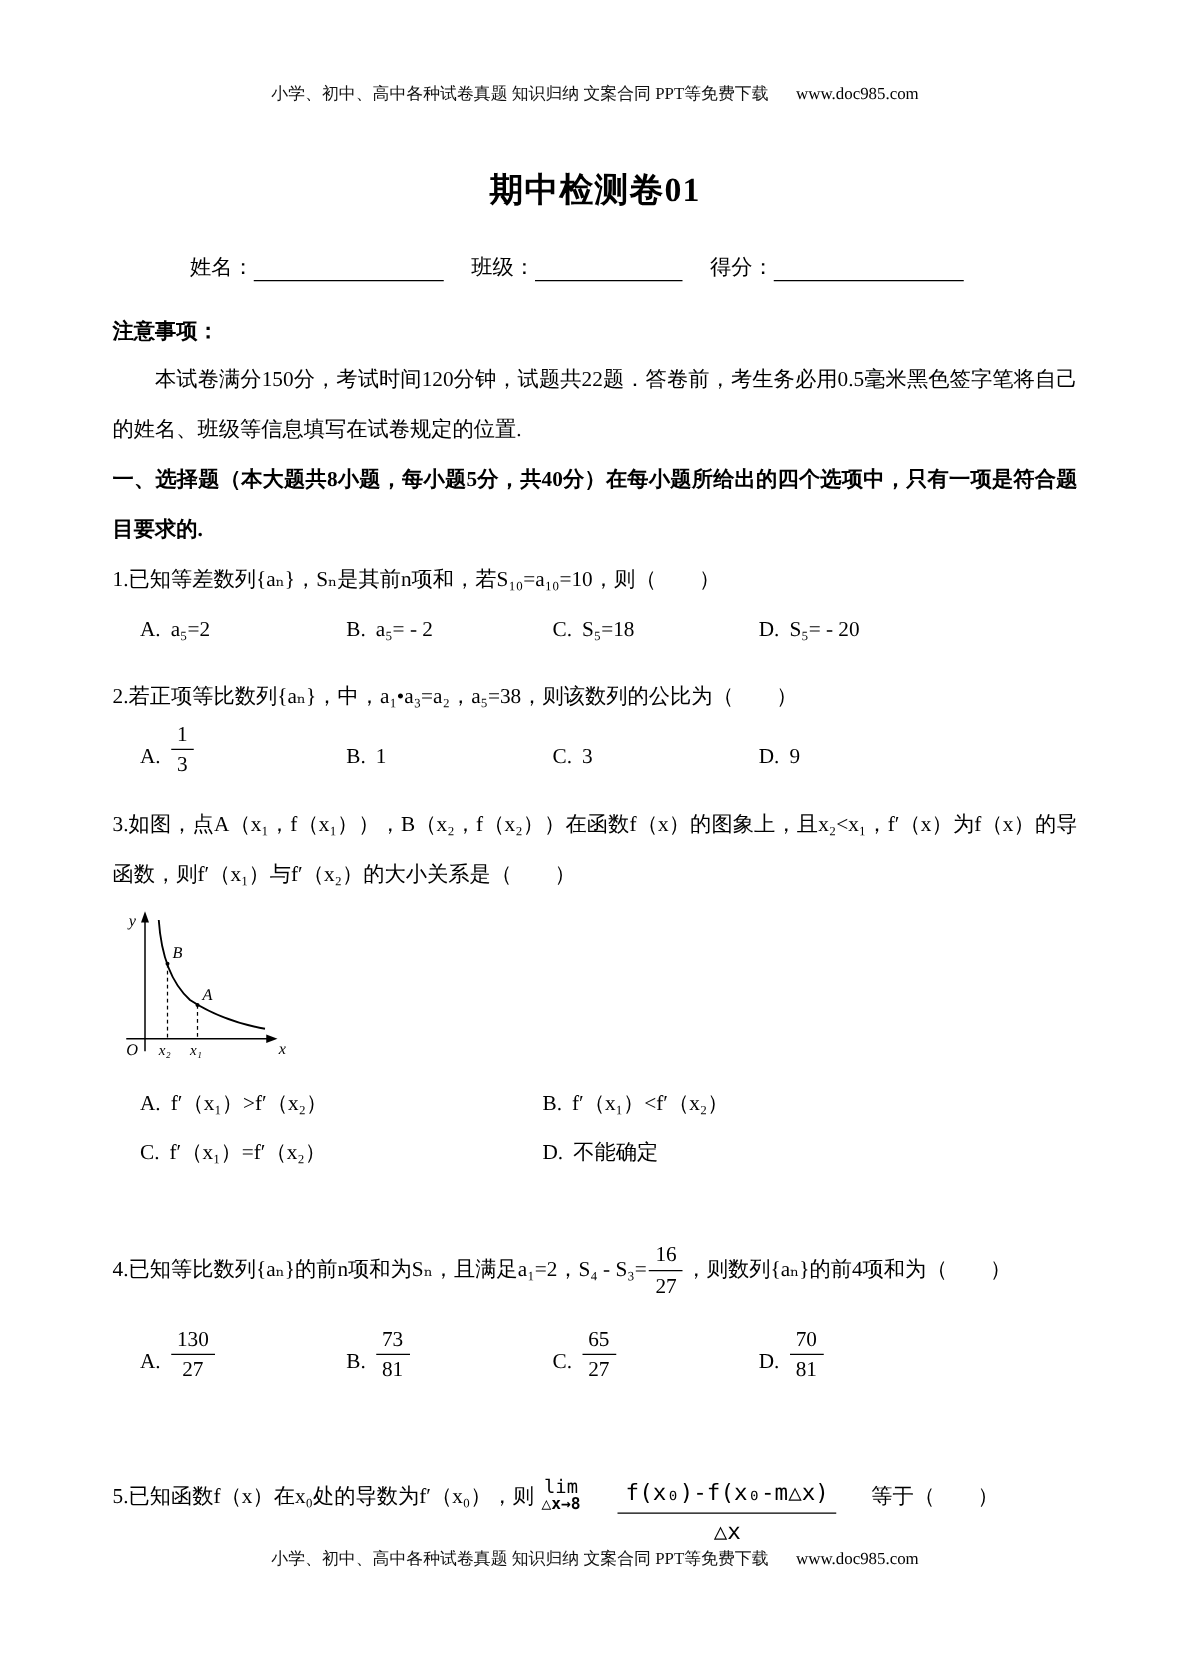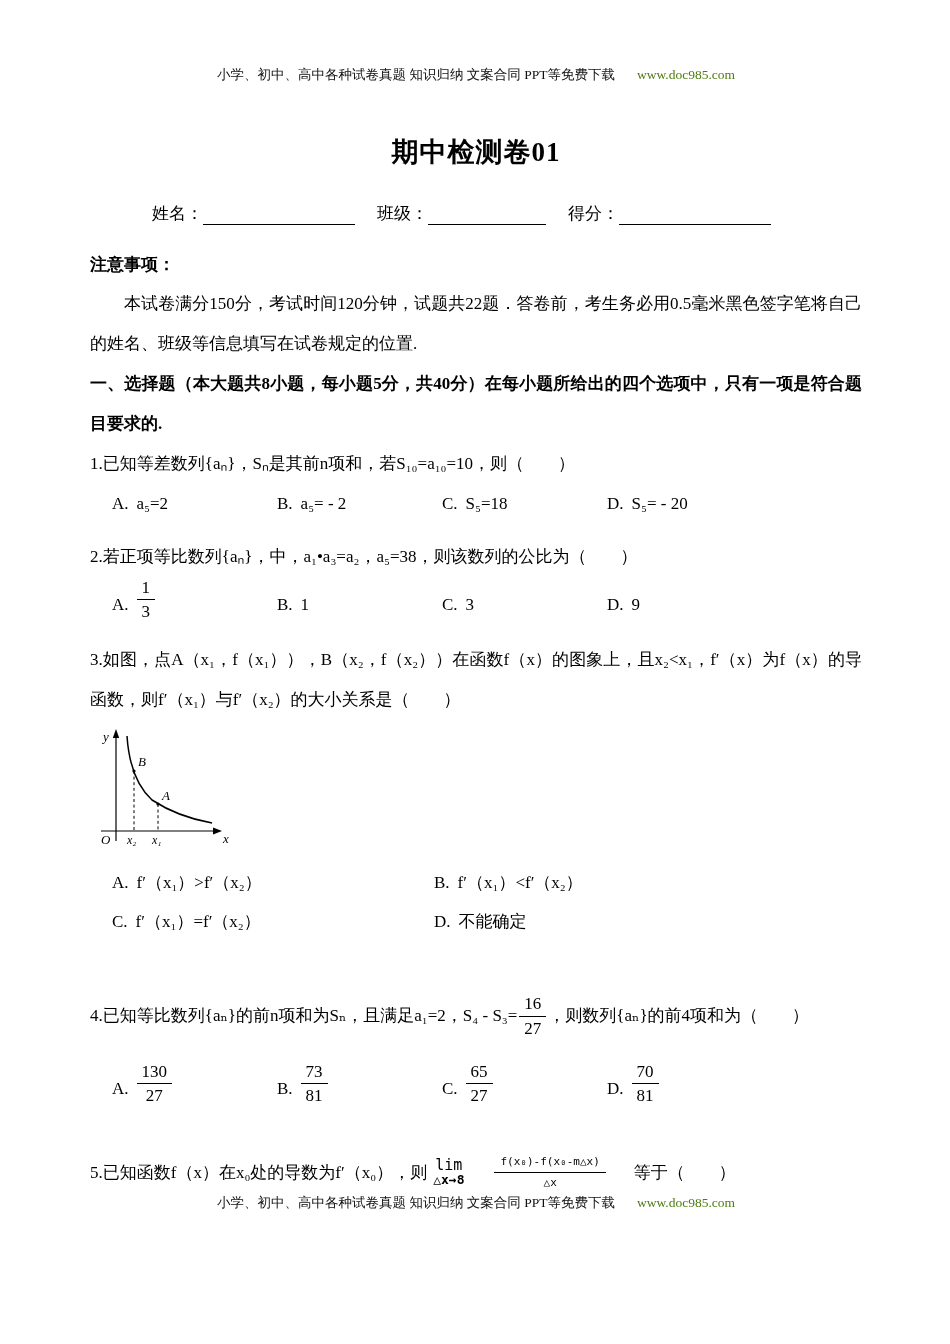--- a/index.html
+++ b/index.html
@@ -12,33 +12,33 @@
     font-family:"Liberation Serif","DejaVu Serif",serif;
     font-size:17px;
     padding:66px 88px 0 90px;
     display:flex; flex-direction:column;
     overflow:hidden;
   }
   .doc-header, .doc-footer {
     font-size:13.5px; text-align:center; white-space:nowrap; color:#111;
   }
   .doc-header .url, .doc-footer .url {
-    color:#4d7c0f; text-decoration:none; margin-left:22px; cursor:pointer;
+    color:#000000; text-decoration:none; margin-left:22px; cursor:pointer;
   }
   .doc-footer { margin-top:auto; margin-bottom:132px; }
   .title { text-align:center; font-size:27px; font-weight:bold; margin-top:50px; letter-spacing:1px; }
   .info-row { display:flex; align-items:flex-end; margin-top:32px; margin-left:62px; }
   .ilabel { white-space:nowrap; }
   .ml40 { margin-left:22px; }
   .blank { display:inline-block; border-bottom:1px solid #000; height:1.1em; }
   .bw1 { width:152px; } .bw2 { width:118px; } .bw3 { width:152px; }
   .notice-heading { font-weight:bold; margin-top:20px; line-height:2.3; }
   .para { text-indent:2em; line-height:2.35; text-align:justify; }
   .section-heading { font-weight:bold; line-height:2.35; text-align:justify; }
-  .stem { line-height:2.35; text-align:justify;font-family:Liberation Serif, serif; }
+  .stem { line-height:2.35; text-align:justify; }
   .q-block { margin-top:0; }
   .mt14 { margin-top:14px; } .mt16 { margin-top:16px; } .mt40 { margin-top:40px; }
   .opt-row { display:flex; margin-left:22px; line-height:2.3; }
   .opt { width:165px; display:flex; align-items:flex-end; }
   .opt-wide { width:322px; }
   .olabel { margin-right:8px; white-space:nowrap; }
   .frac { display:inline-flex; flex-direction:column; text-align:center; vertical-align:middle; line-height:1.25; }
   .frac .num { border-bottom:1.3px solid #000; padding:0 5px 1px; }
   .frac .den { padding:1px 5px 0; }
   .fopt .frac { margin-bottom:2px; }
@@ -48,21 +48,21 @@
   .axis { stroke:#000; stroke-width:1.2; }
   .curve { fill:none; stroke:#000; stroke-width:1.5; }
   .dash { stroke:#000; stroke-width:1; stroke-dasharray:3,2.6; }
   .var { font-family:"Liberation Serif",serif; font-style:italic; font-size:13px; fill:#000; }
   .var.small { font-size:12px; }
   .q5-row { display:flex; align-items:center; margin-top:46px; }
   .limit { display:inline-flex; align-items:center; margin-left:6px;
            font-family:"DejaVu Sans Mono",monospace; font-size:15px;gap:24px; }
   .lim-stack { display:inline-flex; flex-direction:column; align-items:center; line-height:1.1; margin-right:6px; }
   .lim-sub { font-size:13px; font-weight:bold; }
-  .bigfrac { font-size:11px; line-height:1.4; }
+  .bigfrac { font-size:18px; line-height:1.4;margin-top:28px; }
   .bigfrac .num { border-bottom:1.4px solid #000; padding:0 6px 2px; }
   .bigfrac .den { padding:2px 6px 0; }
   .q5-post { margin-left:28px; }
 </style>
 </head>
 <body>
 
 <div class="page">
 
   <div class="doc-header">

